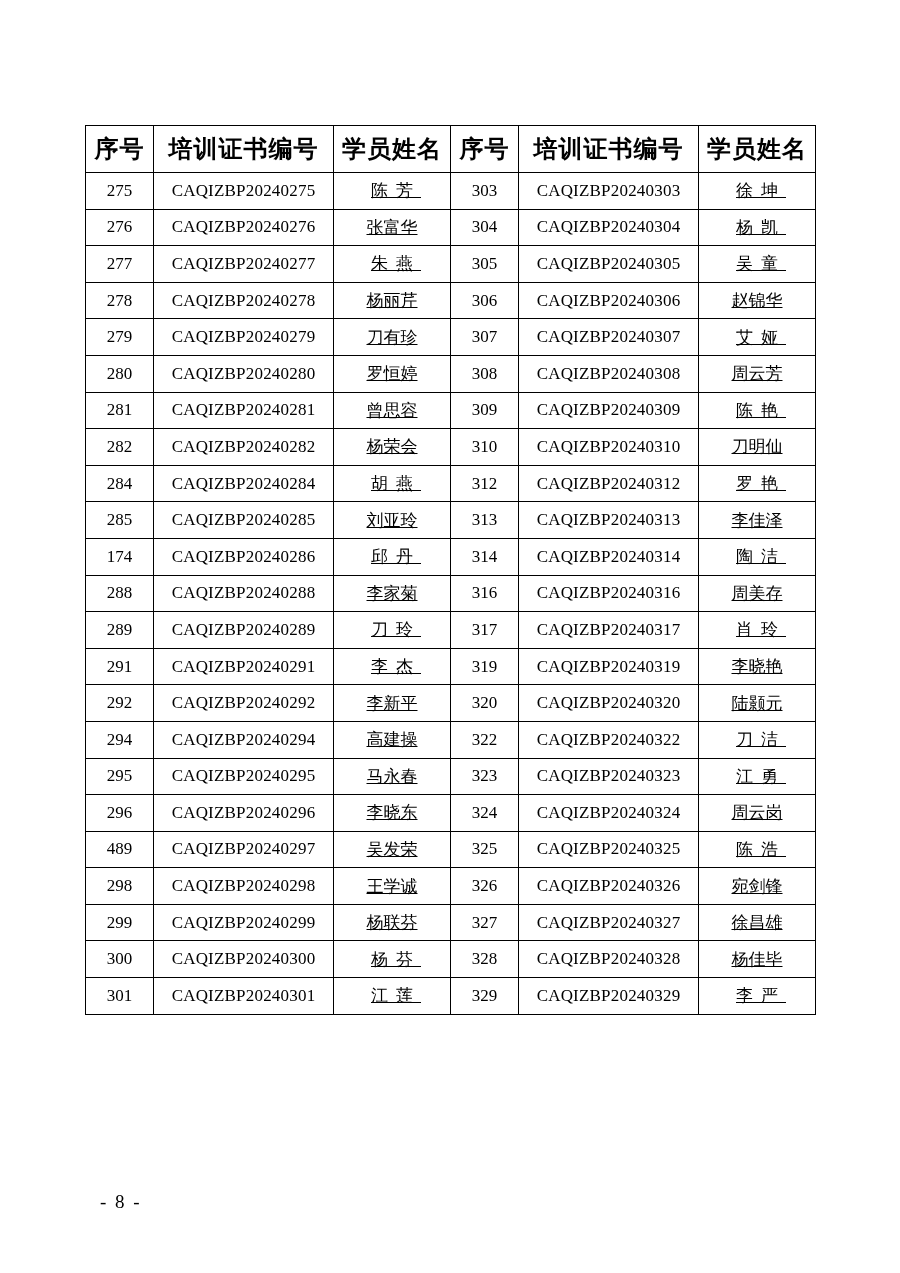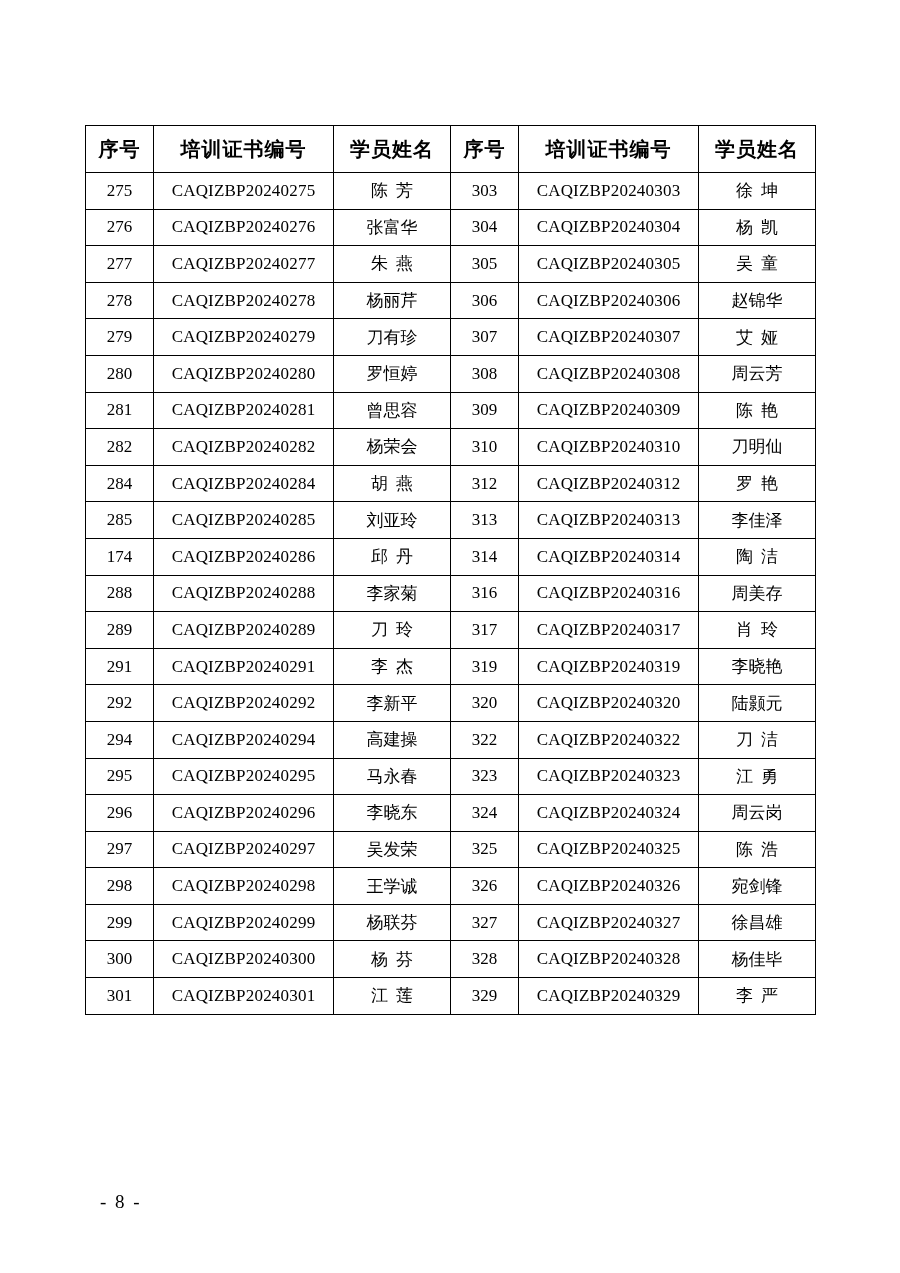--- a/index.html
+++ b/index.html
@@ -29,21 +29,21 @@
   }
   table.roster th,
   table.roster td {
     border: 1px solid #000000;
     text-align: center;
     vertical-align: middle;
     padding: 0;
   }
   table.roster th {
     height: 46px;
-    font-size: 20px;
+    font-size: 24px;
     font-weight: bold;
     letter-spacing: 1px;
     font-family: "Liberation Serif", "DejaVu Serif", serif;
   }
   table.roster td {
     height: 35.6px;
     font-size: 17px;
   }
   col.c-seq { width: 68px; }
   col.c-cert { width: 180px; }
@@ -54,20 +54,21 @@
     font-size: 17px;
   }
   td.cert {
     font-family: "Liberation Serif", "DejaVu Serif", serif;
     font-size: 16.5px;
     letter-spacing: 0.2px;
   }
   td.name {
     font-family: "Liberation Serif", "DejaVu Serif", serif;
     font-size: 17.5px;
+    text-decoration: underline;
   }
   td.name span.sp2 {
     letter-spacing: 8px;
     padding-left: 8px;
   }
   .page-number {
     position: absolute;
     left: 100px;
     bottom: 60px;
     font-size: 19px;
@@ -238,21 +239,21 @@
         </tr>
         <tr>
           <td class="seq">296</td>
           <td class="cert">CAQIZBP20240296</td>
           <td class="name">李晓东</td>
           <td class="seq">324</td>
           <td class="cert">CAQIZBP20240324</td>
           <td class="name">周云岗</td>
         </tr>
         <tr>
-          <td class="seq">297</td>
+          <td class="seq">489</td>
           <td class="cert">CAQIZBP20240297</td>
           <td class="name">吴发荣</td>
           <td class="seq">325</td>
           <td class="cert">CAQIZBP20240325</td>
           <td class="name"><span class="sp2">陈浩</span></td>
         </tr>
         <tr>
           <td class="seq">298</td>
           <td class="cert">CAQIZBP20240298</td>
           <td class="name">王学诚</td>

